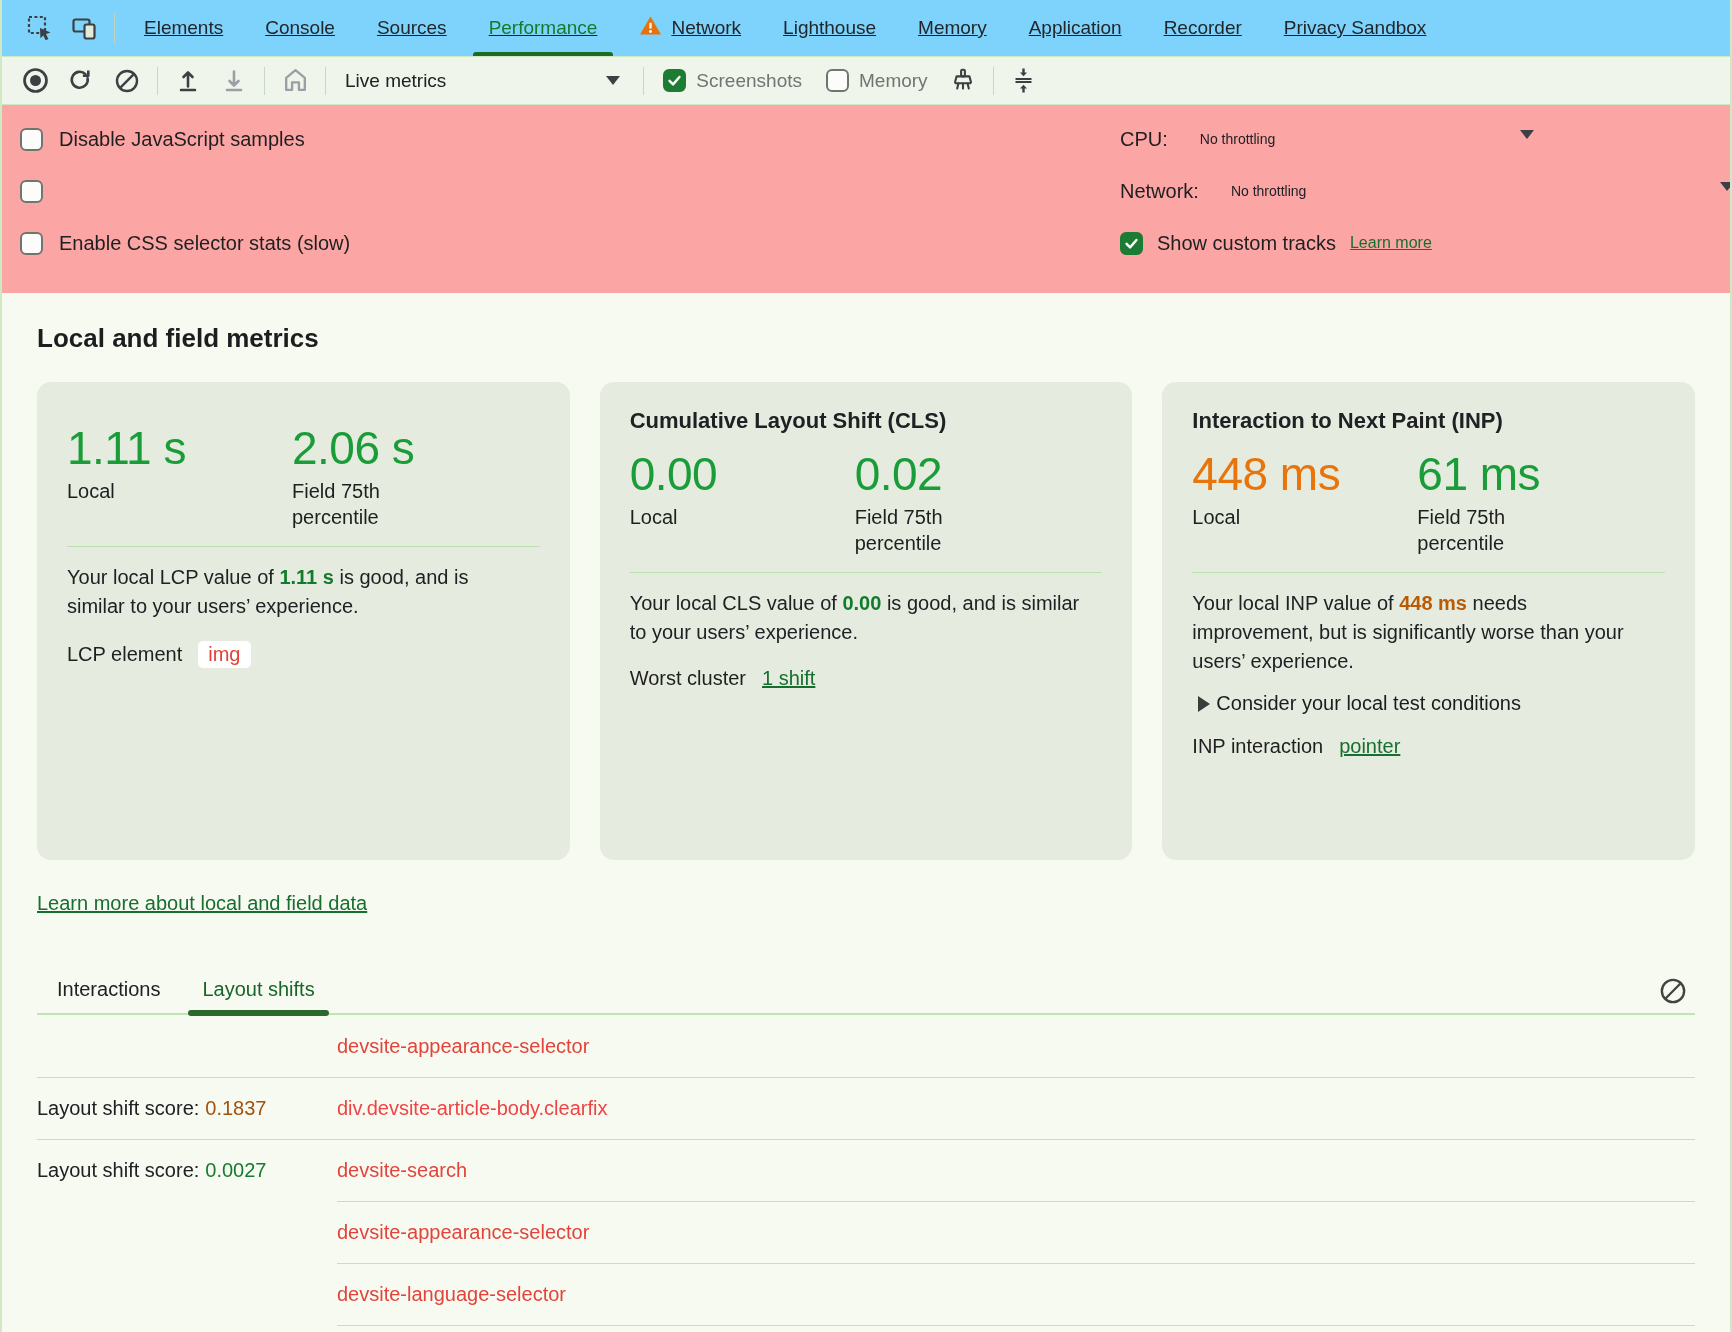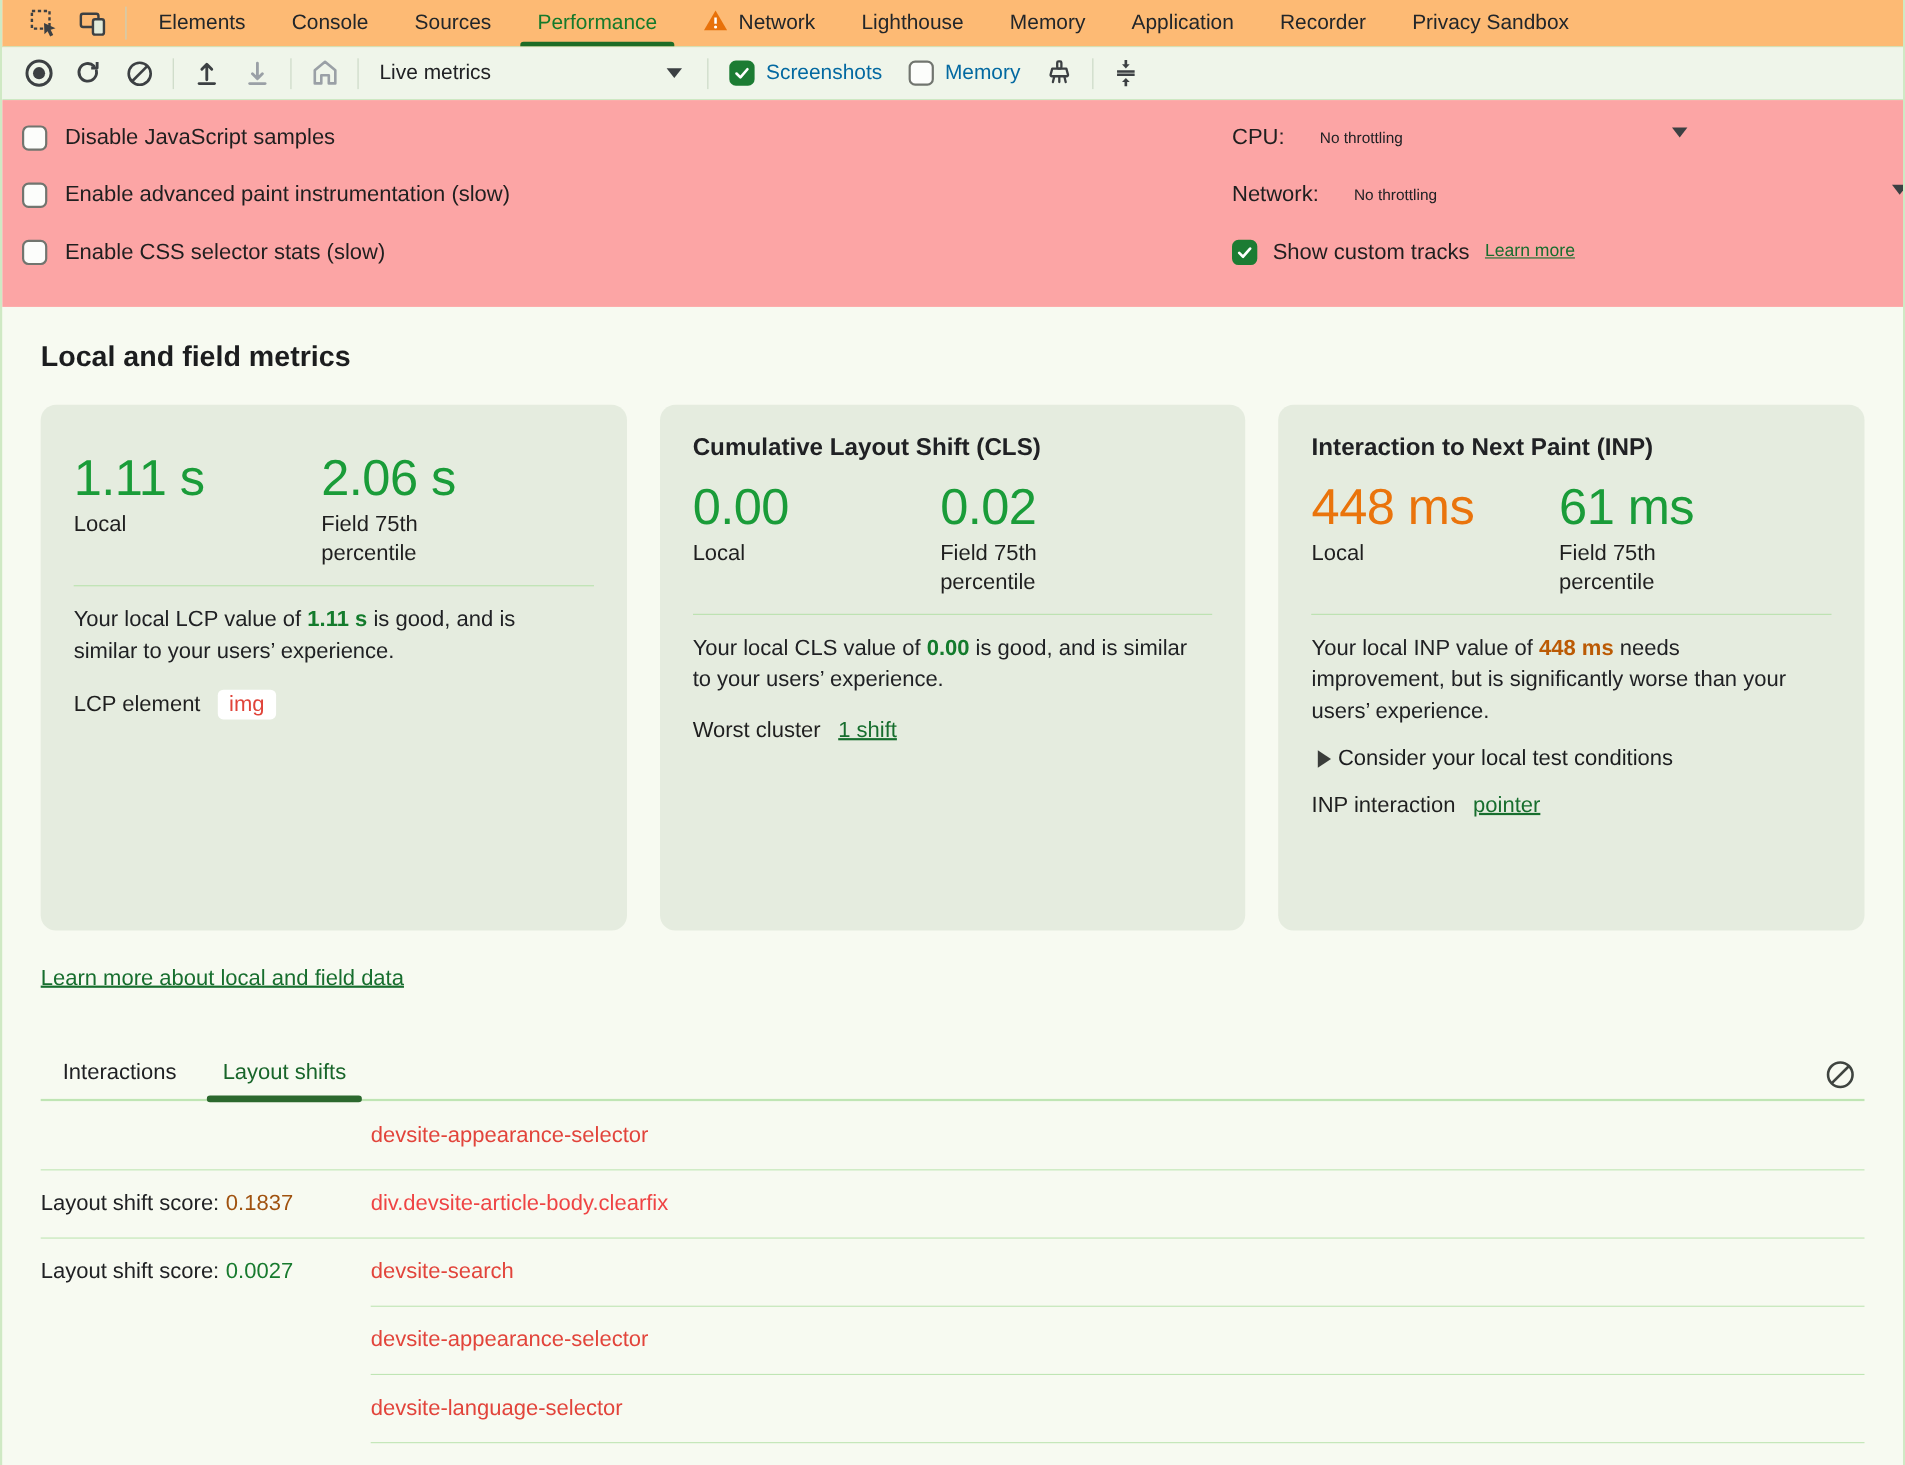--- a/index.html
+++ b/index.html
@@ -2,43 +2,43 @@
 <html><head>
 <meta charset="utf-8">
 <style>
   * { margin:0; padding:0; box-sizing:border-box; }
   html,body { width:1732px; height:1332px; overflow:hidden; }
   body { font-family:"Liberation Sans","DejaVu Sans",sans-serif; color:#1f1f1f; background:#f7faf1; }
   #app { width:1732px; height:1332px; overflow:hidden; position:relative;
          border-left:2px solid #cfe9c4; border-right:2px solid #cfe9c4; background:#f7faf1; }
 
   
-  .tabbar { height:43px; background:#fdba74; border-bottom:1px solid #cde8c3;
-            display:flex; align-items:center; padding-left:16px; }
+  .tabbar { height:57px; background:#7dd3fc; border-bottom:1px solid #cde8c3;
+            display:flex; align-items:center; padding-left:16px;text-decoration:underline; }
   .icon-btn { width:44px; height:40px; display:flex; align-items:center; justify-content:center; cursor:pointer; }
   .vsep { width:1px; height:30px; background:#c4d2c0; margin:0 8px; }
   .tabs { display:flex; height:100%; align-items:stretch; }
   .tab { position:relative; display:flex; align-items:center; gap:9px; padding:0 21px;
          font-size:19px; color:#22262a; white-space:nowrap; cursor:pointer; }
   .tab.selected { color:#157a2b; }
   .tab.selected::after { content:""; position:absolute; left:5px; right:5px; bottom:0; height:4px;
          background:#1d6c26; border-radius:3px 3px 0 0; }
 
   
   .toolbar { height:48px; background:#eff5ea; border-bottom:1px solid #cde8c3;
              display:flex; align-items:center; padding-left:10px; }
   .tbtn { width:46px; height:38px; display:flex; align-items:center; justify-content:center; cursor:pointer; }
   .tsep { width:1px; height:28px; background:#c9d8c4; margin:0 7px; }
   .dd { display:flex; align-items:center; cursor:pointer; margin-left:12px; }
   .dd-label { font-size:19px; color:#202124; }
   .caret { width:0; height:0; border-left:7px solid transparent; border-right:7px solid transparent;
            border-top:9px solid #3c4043; display:inline-block; }
   .dd .caret { margin-left:160px; margin-right:16px; }
   .cb-row { display:flex; align-items:center; gap:10px; margin:0 12px; cursor:pointer; }
-  .cb-row span.lbl { font-size:19px; color:#0369a1; }
+  .cb-row span.lbl { font-size:19px; color:#737373; }
   .cb { width:23px; height:23px; border:2px solid #71756f; border-radius:6px; background:#fcfdfb;
         display:inline-flex; align-items:center; justify-content:center; }
   .cb.checked { background:#1c7c33; border-color:#1c7c33; }
   .cb svg { width:17px; height:17px; }
 
   
   .settings { position:relative; height:188px; padding-top:8px; background:#fca5a5; }
   .set-row { display:flex; align-items:center; height:52px; padding-left:18px; gap:16px; }
   .set-row .lbl { font-size:20px; color:#1f1f1f; }
   .set-right { position:absolute; left:1118px; top:8px; width:614px; }
@@ -235,21 +235,20 @@
 
   
   <section class="settings">
     <div class="set-left">
       <label class="set-row">
         <span class="cb"></span>
         <span class="lbl">Disable JavaScript samples</span>
       </label>
       <label class="set-row">
         <span class="cb"></span>
-        <span class="lbl">Enable advanced paint instrumentation (slow)</span>
       </label>
       <label class="set-row">
         <span class="cb"></span>
         <span class="lbl">Enable CSS selector stats (slow)</span>
       </label>
     </div>
     <div class="set-right">
       <div class="sel-row">
         <span class="slabel">CPU:</span>
         <span class="sval">No throttling</span>

